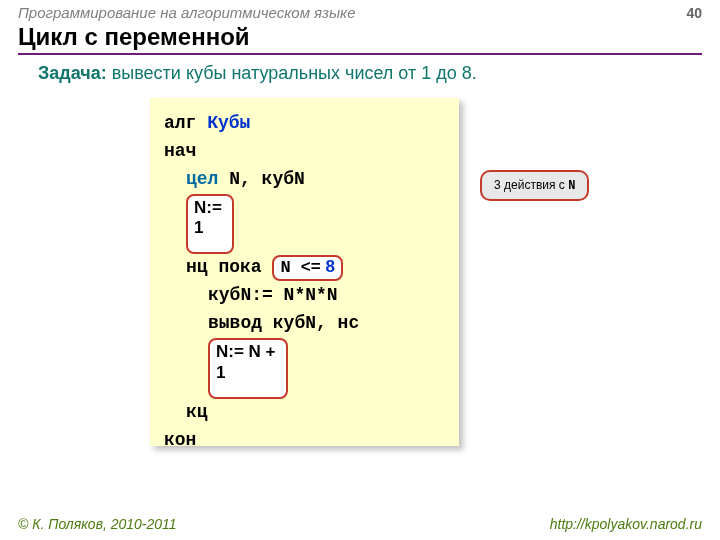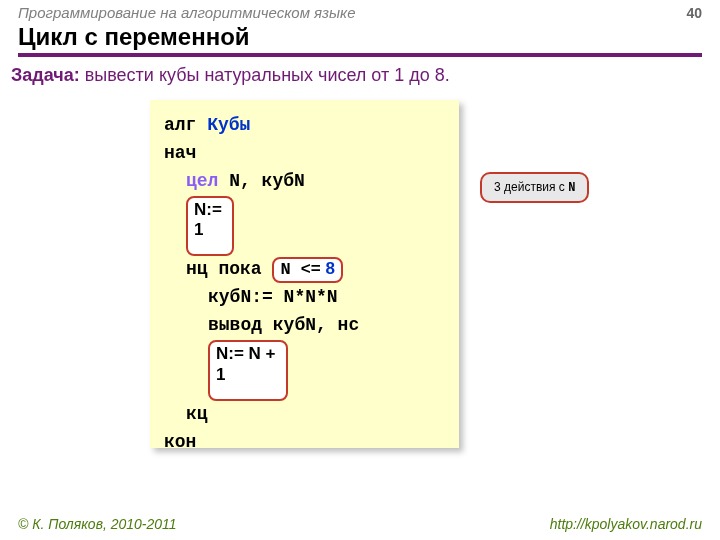--- a/index.html
+++ b/index.html
@@ -1,32 +1,32 @@
 <!DOCTYPE html>
 <html><head>
 <meta charset="utf-8">
 <style>
   * { margin: 0; padding: 0; box-sizing: border-box; }
   body { width: 720px; height: 540px; background: #fff; font-family: Arial, sans-serif; position: relative; overflow: hidden; }
   .header-bar { display: flex; justify-content: space-between; align-items: baseline; padding: 4px 18px 0 18px; color: #808080; font-size: 15px; font-style: italic; }
   .page-num { font-style: normal; font-weight: bold; font-size: 14px; color: #666; }
-  .title-row { margin: 2px 18px 0 18px; border-bottom: 4px solid #701a75; padding-bottom: 2px; }
+  .title-row { margin: 2px 18px 0 18px; border-bottom: 2px solid #701a75; padding-bottom: 2px; }
   .title-row h1 { font-size: 24px; font-weight: bold; color: #000; }
-  .task { margin: 8px 22px 0 11px; font-size: 18px; color: #701a75; }
+  .task { margin: 8px 22px 0 38px; font-size: 18px; color: #0f766e; }
   .task .label { font-weight: bold; }
   .stage { position: relative; width: 100%; height: 380px; }
   .code-box {
     position: absolute; left: 150px; top: 14px; width: 309px; height: 348px;
     background: #ffffcc; box-shadow: 4px 4px 6px rgba(0,0,0,0.25);
     padding: 12px 14px 10px 14px;
     font-family: "Courier New", monospace; font-size: 18px; font-weight: bold; line-height: 1.55;
     color: #000;
   }
   .kw-blue { color: #0033cc; }
-  .kw-red  { color: #8b5cf6; }
+  .kw-red  { color: #0369a1; }
   .num     { color: #0033cc; }
   .ind1 { padding-left: 22px; display: block; }
   .ind2 { padding-left: 44px; display: block; }
   .hi {
     display: inline-block; background: #fff; border: 2px solid #c43a2a; border-radius: 8px;
     padding: 0 6px; line-height: 1.2; font-family: Arial, sans-serif; font-weight: bold; font-size: 17px;
   }
   .hi .mono { font-family: "Courier New", monospace; }
   .hi-tall { padding: 2px 10px 14px 6px; text-align: left; min-width: 46px; }
   .callout {

